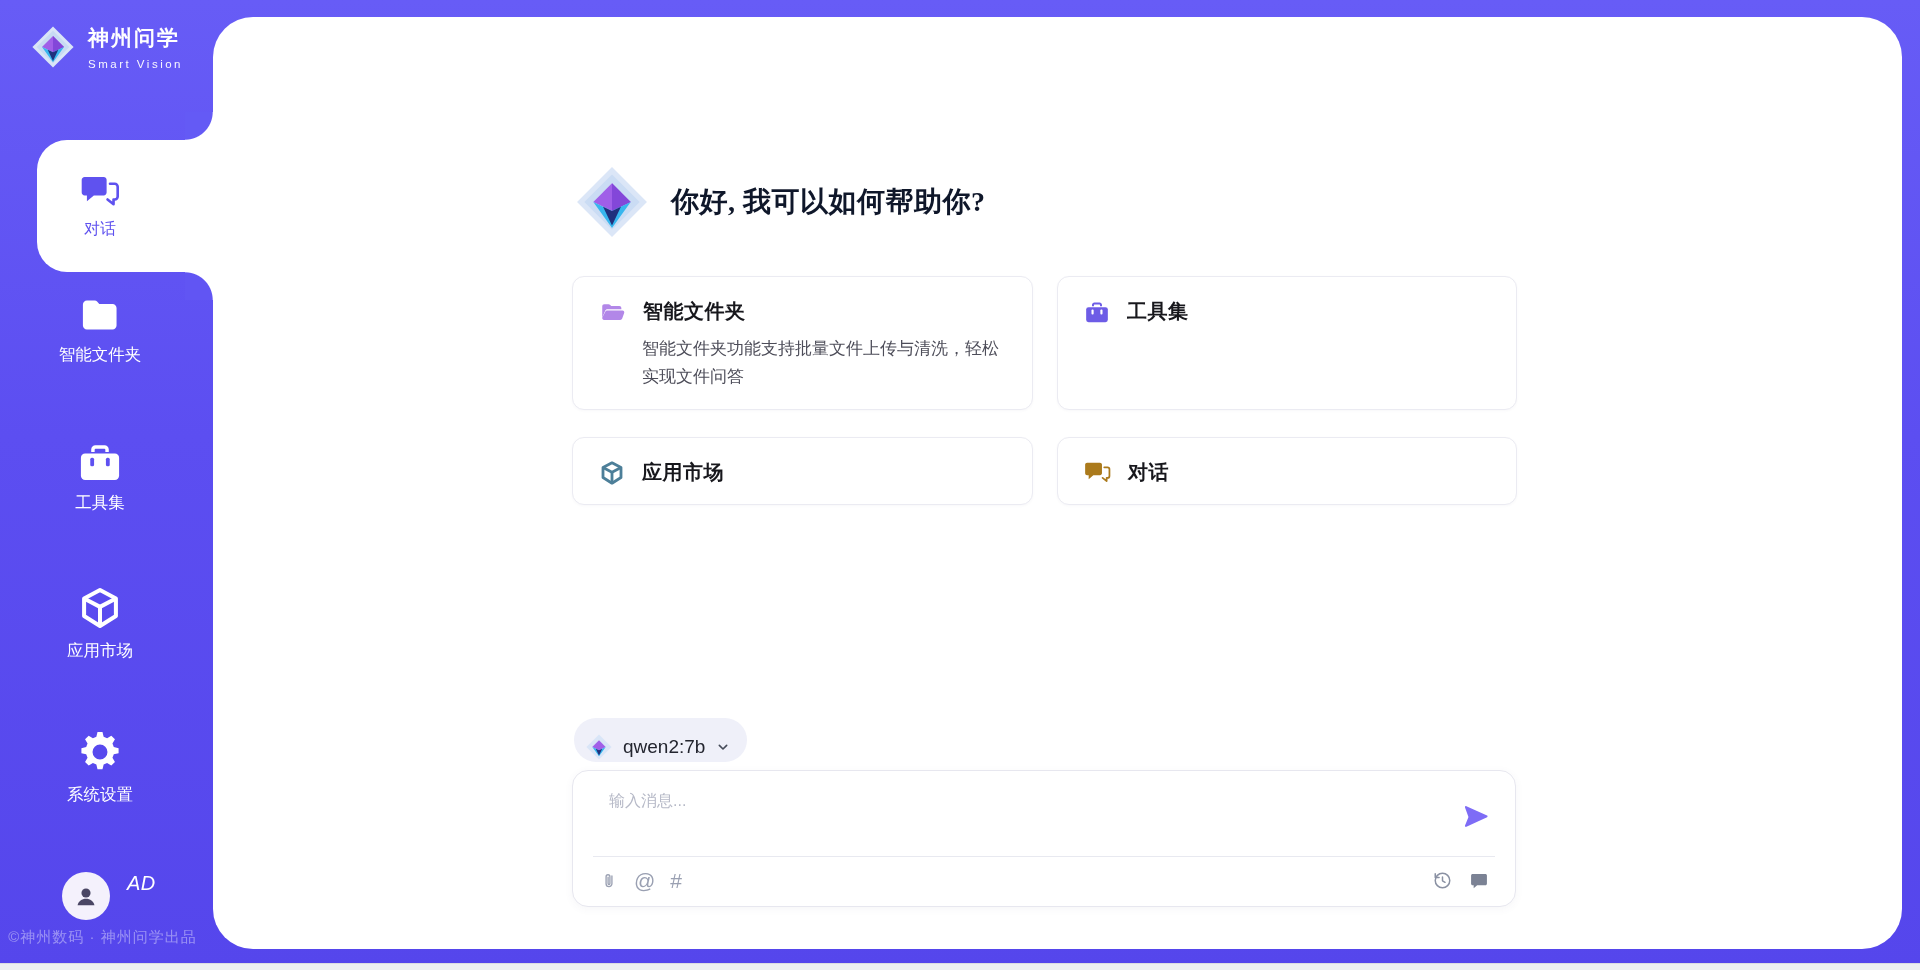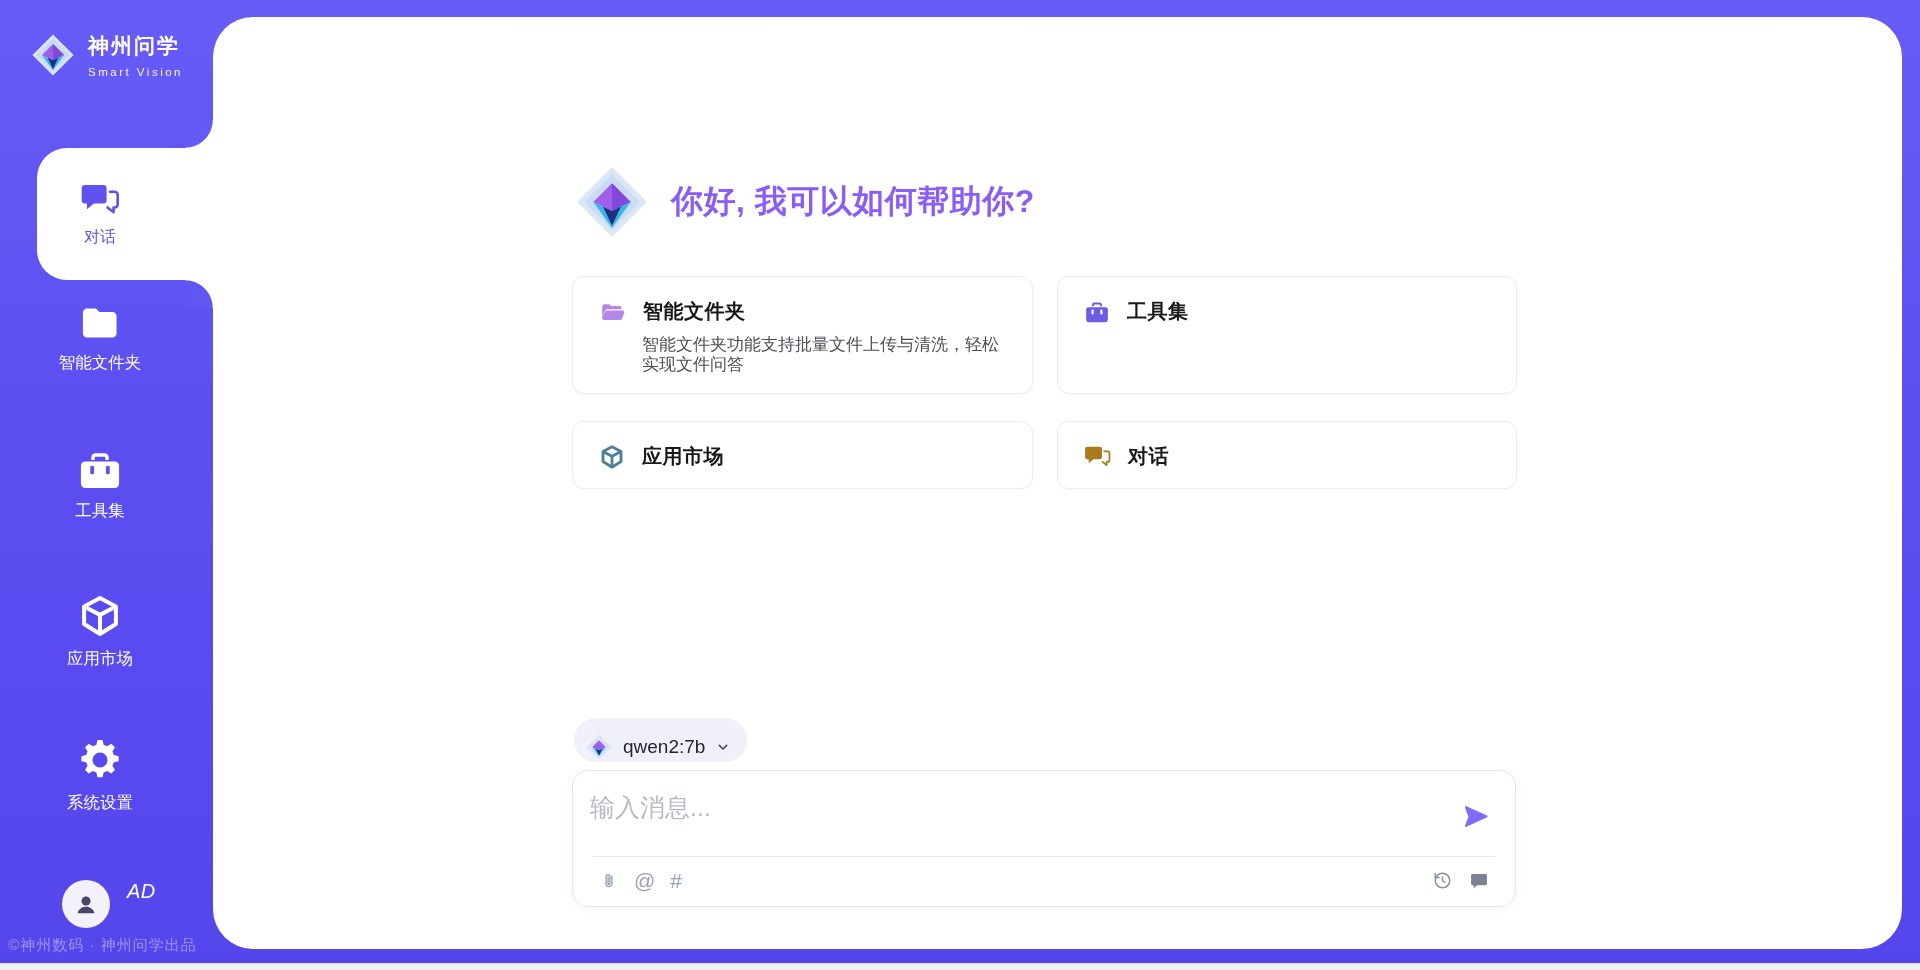--- a/index.html
+++ b/index.html
@@ -6,21 +6,21 @@
   html,body { width:1920px; height:970px; overflow:hidden; }
   body {
     font-family:"Liberation Sans","DejaVu Sans",sans-serif;
     background:linear-gradient(180deg,#675cf6 0%,#5c4ef1 45%,#5546ec 100%);
     position:relative;
   }
   svg { display:block; }
   .ico { display:inline-flex; align-items:center; justify-content:center; flex:none; }
 
   
-  .sidebar { position:absolute; left:0; top:8px; width:213px; height:867px; z-index:2; }
+  .sidebar { position:absolute; left:0; top:0; width:213px; height:867px; z-index:2; }
   .brand { position:absolute; left:30px; top:24px; display:flex; align-items:center; gap:12px; }
   .brand-text { color:#fff; }
   .brand-name { font-size:21px; font-weight:700; letter-spacing:2px; }
   .brand-sub { font-size:11.5px; letter-spacing:2.5px; margin-top:6px; opacity:.95; }
 
   .side-tab {
     position:absolute; top:140px; left:37px; width:176px; height:132px;
     background:#fff; border-radius:30px 0 0 30px;
   }
   .side-tab::before {
@@ -52,52 +52,52 @@
   .avatar { width:48px; height:48px; border-radius:50%; background:#f4f1fc; display:flex; align-items:center; justify-content:center; color:#4a4664; }
   .user-label { color:#fff; font-size:20px; letter-spacing:.5px; }
   .copyright { position:absolute; left:0; top:928px; width:205px; text-align:center; color:rgba(255,255,255,.40); font-size:15px; letter-spacing:1px; }
 
   
   .panel {
     position:absolute; left:213px; top:17px; right:18px; bottom:21px;
     background:#fff; border-radius:40px; z-index:1;
   }
   .hero { position:absolute; left:360px; top:146px; display:flex; align-items:center; gap:20px; }
-  .greeting { font-size:32px; font-weight:700; color:#8b5cf6; letter-spacing:.5px; }
+  .greeting { font-size:28px; font-weight:700; color:#0f172a; letter-spacing:.5px;font-family:Liberation Serif, serif; }
 
   .cards { position:absolute; left:359px; top:259px; display:grid; grid-template-columns:461px 460px; gap:27px 24px; }
   .card {
     background:#fff; border:1px solid #ebebf2; border-radius:12px;
     padding:21px 24px 18px 26px; cursor:pointer; box-shadow:0 1px 3px rgba(40,40,90,.03);
   }
   .card-head { display:flex; align-items:center; gap:17px; }
   .card-title { font-size:20px; font-weight:700; color:#17171c; letter-spacing:.5px; }
-  .card-desc { margin:10px 0 0 43px; width:370px; font-size:17px; line-height:20px; color:#4d4d59; }
+  .card-desc { margin:10px 0 0 43px; width:370px; font-size:17px; line-height:28px; color:#4d4d59; }
   .ic-folder { color:#b287e8; }
   .ic-tool   { color:#6d5ce6; }
   .ic-cube   { color:#4d7f99; }
   .ic-chat-c { color:#ab7a1c; }
 
   .model-pill {
     position:absolute; left:361px; top:701px; height:44px;
     display:inline-flex; align-items:center; gap:10px; padding:13px 16px 0 11px;
     background:#eff0f9; border-radius:22px; cursor:pointer;
   }
   .model-name { font-size:19px; color:#23252f; }
   .model-pill .chev { color:#454b59; }
 
   .composer {
     position:absolute; left:359px; top:753px; width:944px; height:137px;
     background:#fff; border:1px solid #e7e7ef; border-radius:16px;
     box-shadow:0 2px 8px rgba(70,70,120,.05);
   }
   .composer textarea {
-    position:absolute; left:17px; top:20px; width:830px; height:58px;
+    position:absolute; left:36px; top:20px; width:830px; height:58px;
     border:none; outline:none; resize:none; font-family:inherit;
-    font-size:25px; color:#2a2a33; background:transparent;
+    font-size:16px; color:#2a2a33; background:transparent;
   }
   .composer textarea::placeholder { color:#b6b9c7; }
   .send-btn { position:absolute; right:25px; top:32px; color:#7e6cf6; cursor:pointer; background:none; border:none; }
   .comp-divider { position:absolute; left:20px; right:20px; top:85px; height:1px; background:#e8e9f0; }
   .comp-toolbar {
     position:absolute; left:0; right:0; bottom:0; height:51px;
     display:flex; align-items:center; padding:0 26px; gap:15px; color:#9aa0b2;
   }
   .tb-btn { background:none; border:none; color:#9aa0b2; cursor:pointer; display:inline-flex; align-items:center; font-family:inherit; }
   .tb-glyph { font-size:21px; line-height:1; }

